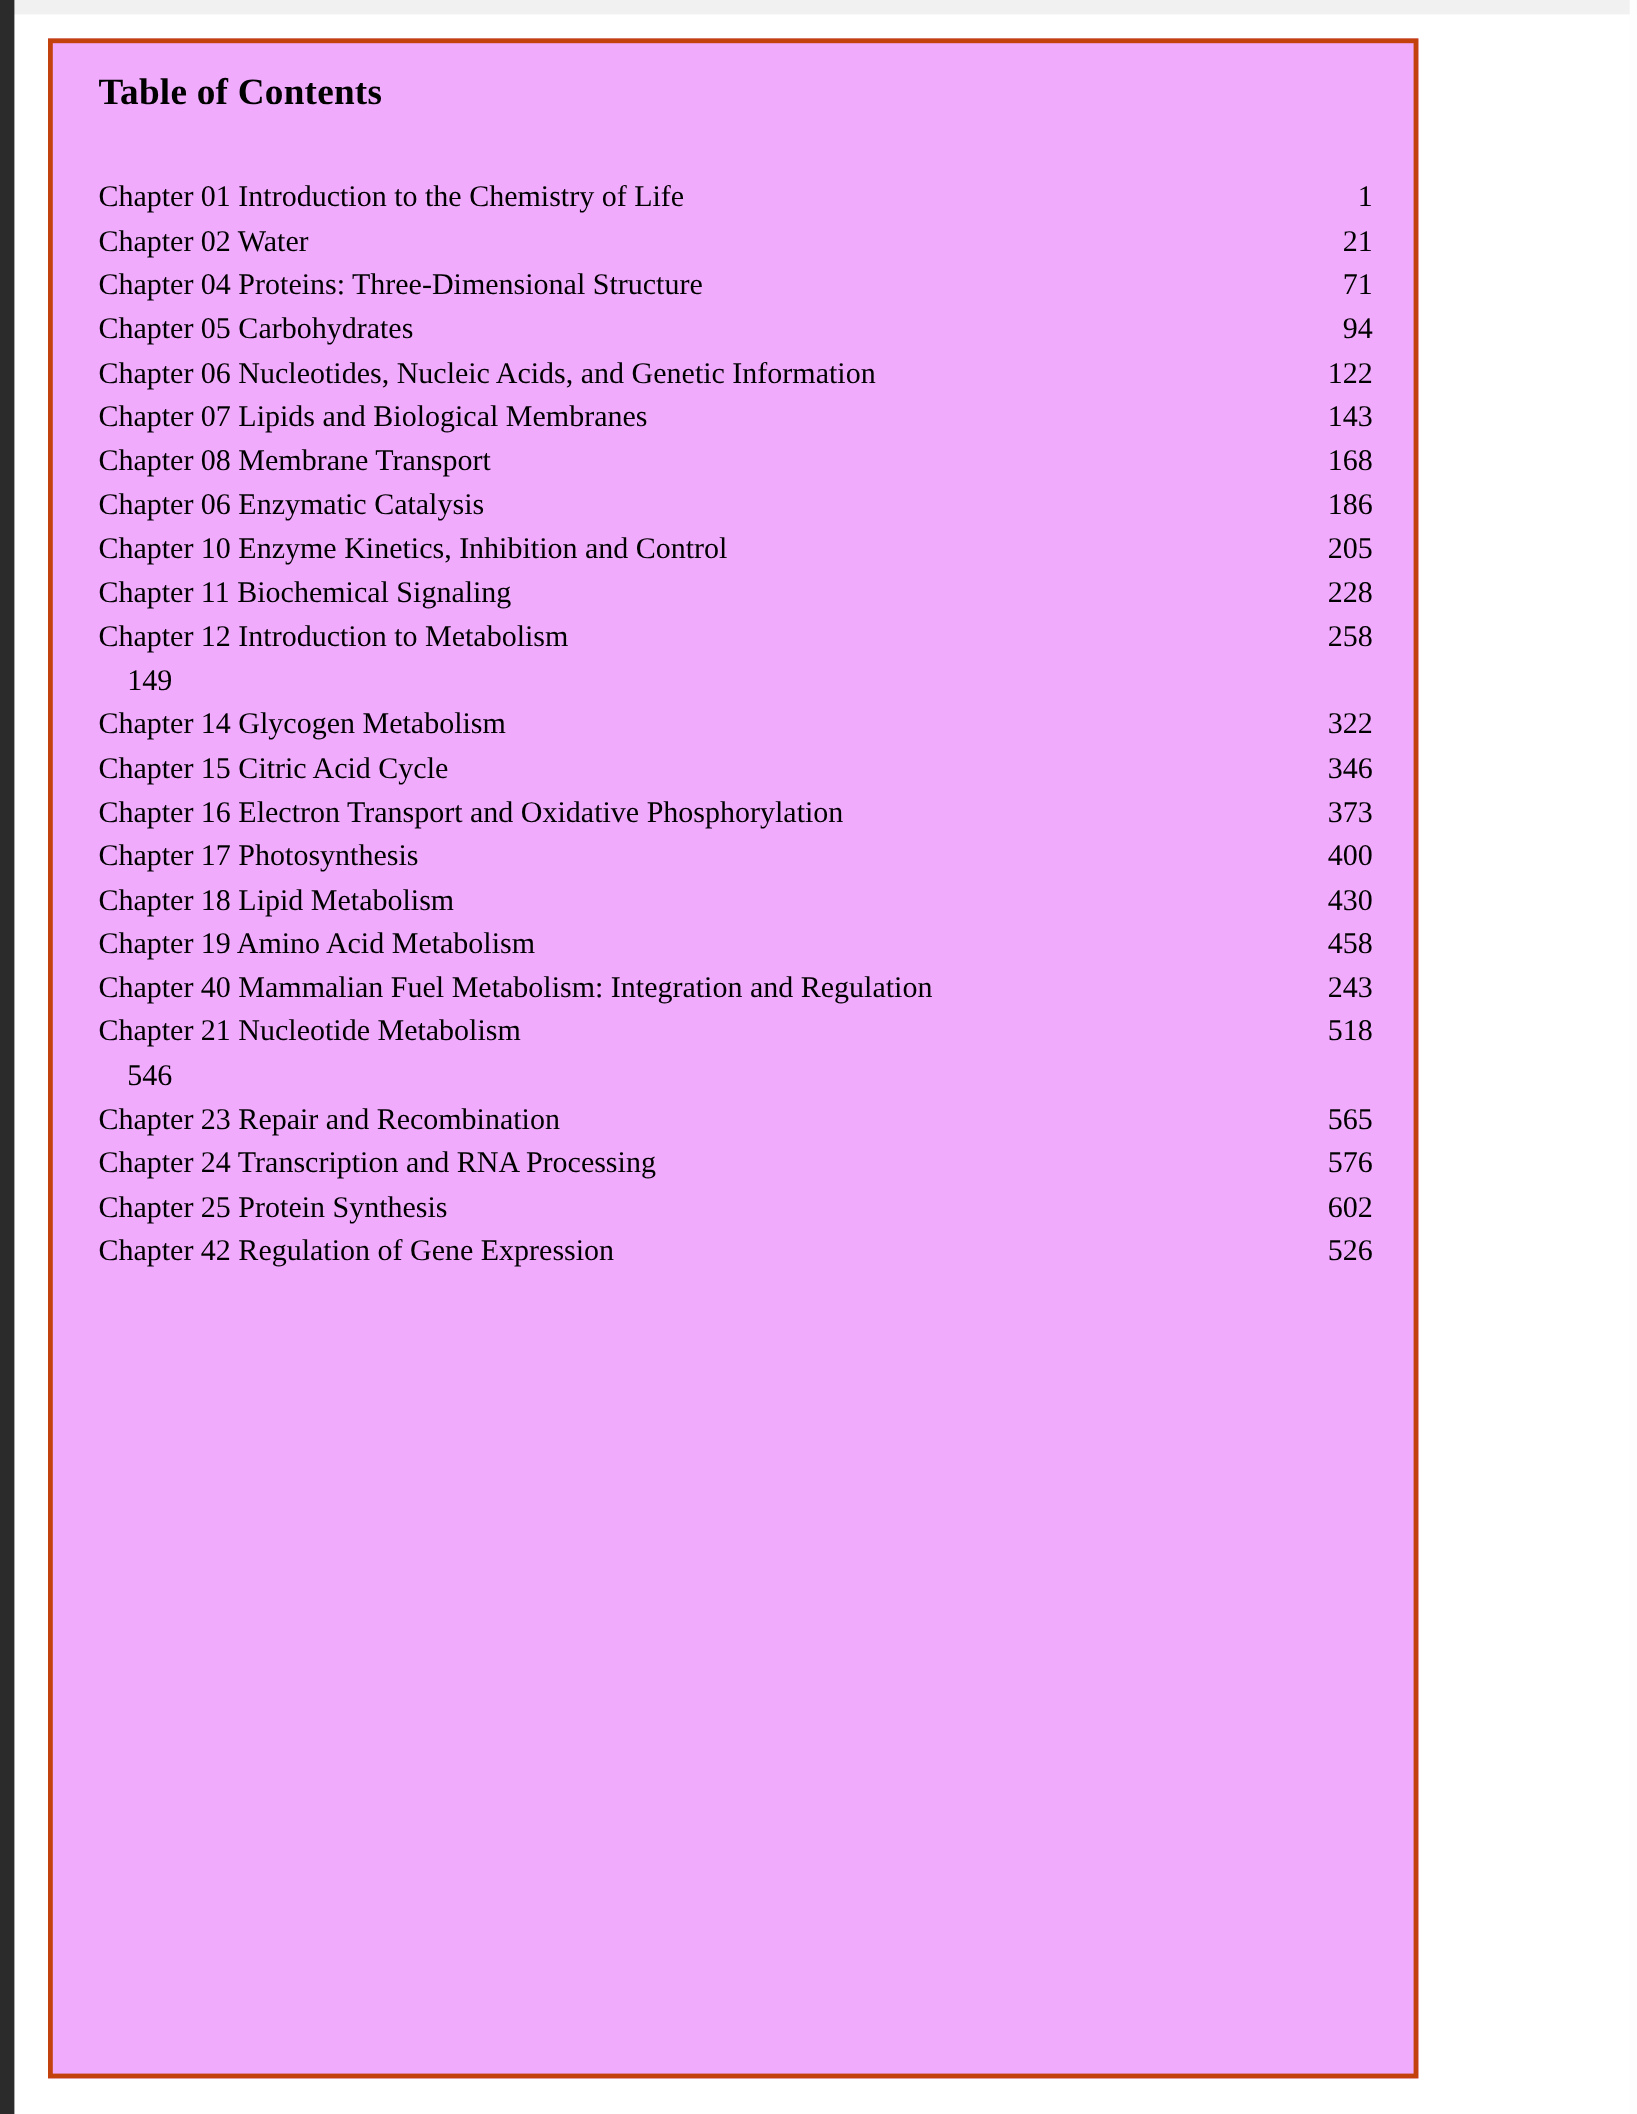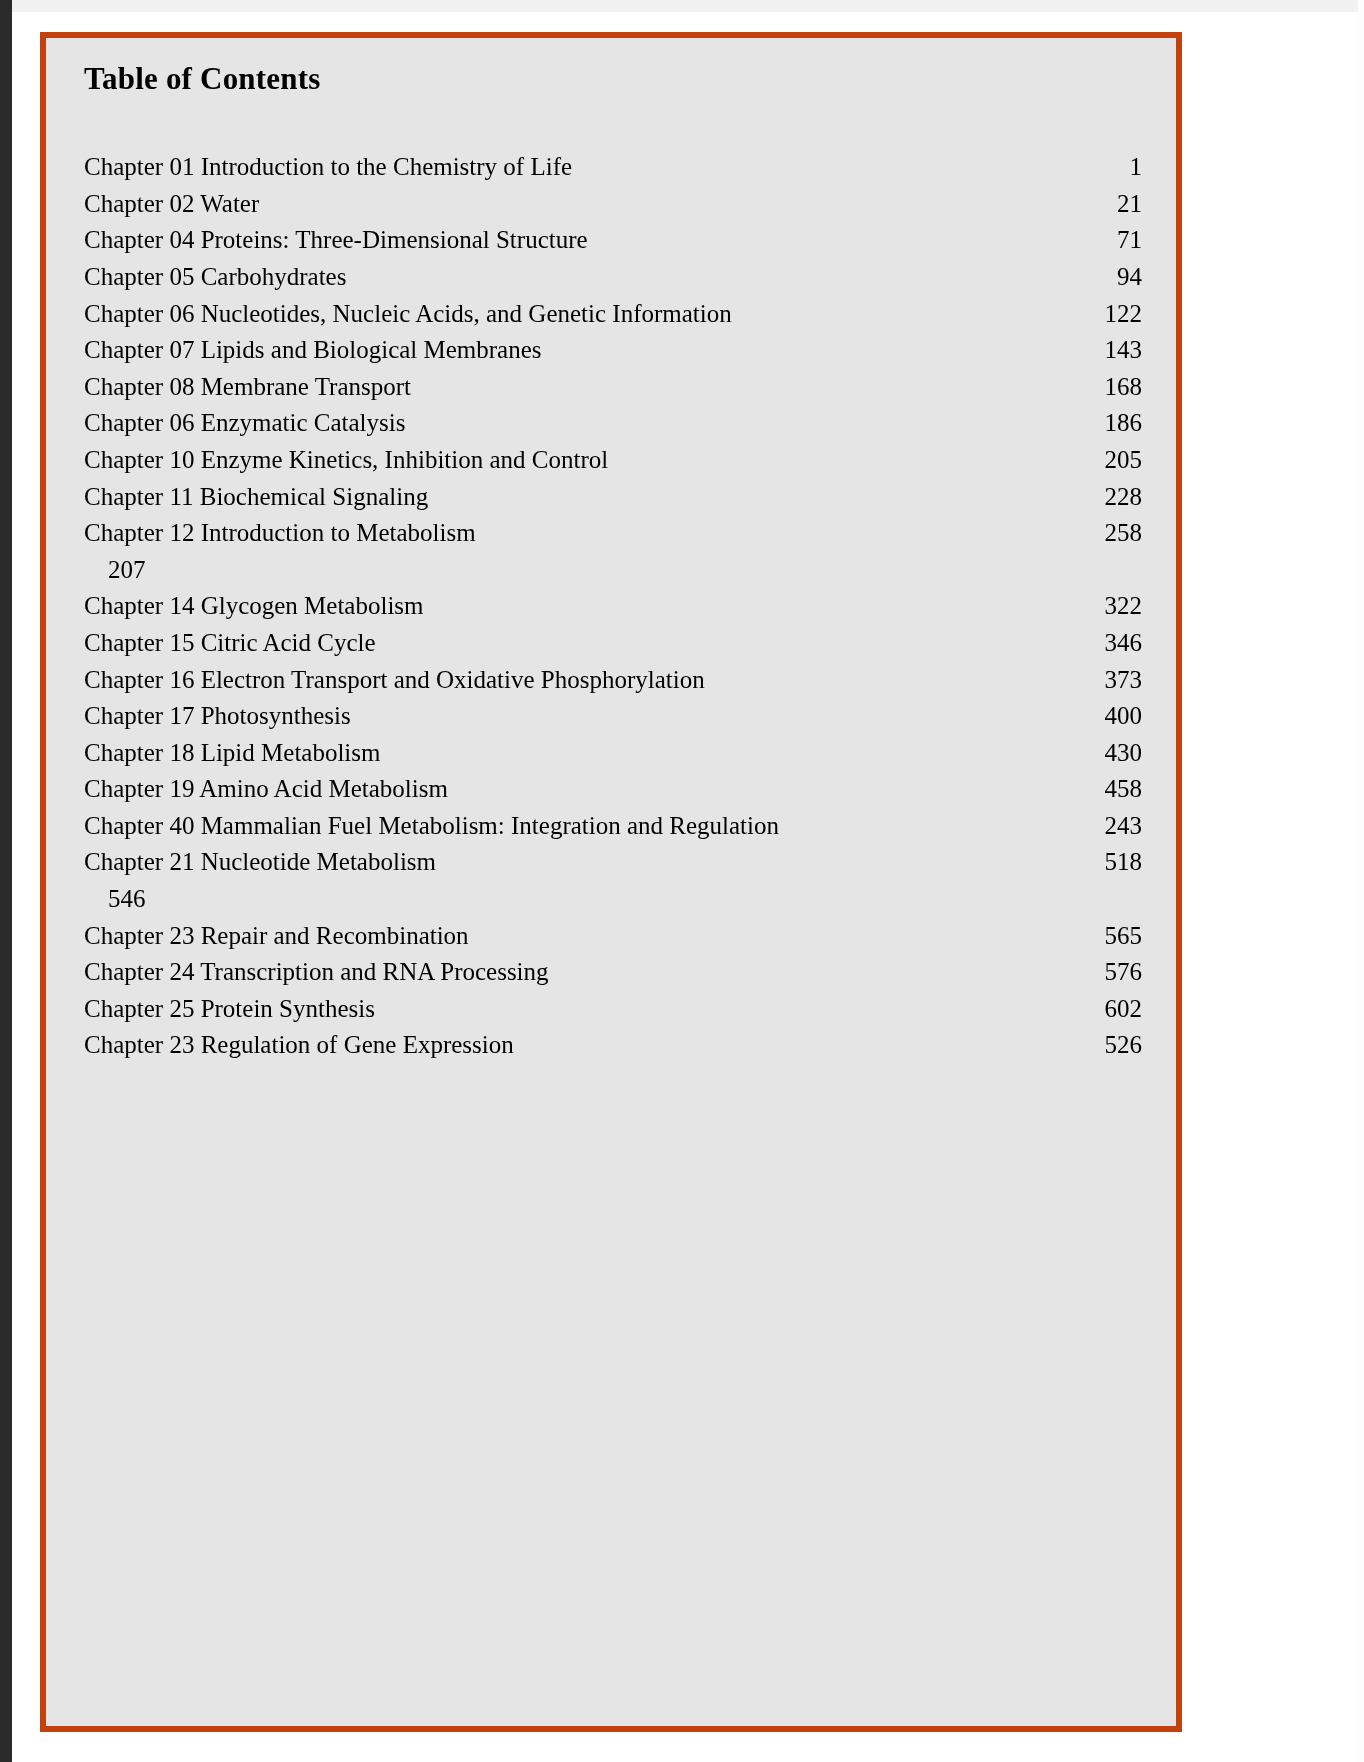--- a/index.html
+++ b/index.html
@@ -43,22 +43,22 @@
     background: #fdfdfd;
   }
 
   
   .page-frame {
     position: absolute;
     left: 40px;
     top: 32px;
     width: 1142px;
     height: 1700px;
-    background: #e5e5e5;
-    border: 6px solid #c2410c;
+    background: #f0abfc;
+    border: 4px solid #c2410c;
     box-sizing: border-box;
   }
 
   .page-inner {
     position: absolute;
     left: 38px;
     top: 22px;
     right: 34px;
   }
 
@@ -147,21 +147,21 @@
         </div>
         <div class="toc-row">
           <span class="toc-label">Chapter 11 Biochemical Signaling</span>
           <span class="toc-page">228</span>
         </div>
         <div class="toc-row">
           <span class="toc-label">Chapter 12 Introduction to Metabolism</span>
           <span class="toc-page">258</span>
         </div>
         <div class="toc-row">
-          <span class="toc-page">207</span>
+          <span class="toc-page">149</span>
         </div>
         <div class="toc-row">
           <span class="toc-label">Chapter 14 Glycogen Metabolism</span>
           <span class="toc-page">322</span>
         </div>
         <div class="toc-row">
           <span class="toc-label">Chapter 15 Citric Acid Cycle</span>
           <span class="toc-page">346</span>
         </div>
         <div class="toc-row">
@@ -197,19 +197,19 @@
         </div>
         <div class="toc-row">
           <span class="toc-label">Chapter 24 Transcription and RNA Processing</span>
           <span class="toc-page">576</span>
         </div>
         <div class="toc-row">
           <span class="toc-label">Chapter 25 Protein Synthesis</span>
           <span class="toc-page">602</span>
         </div>
         <div class="toc-row">
-          <span class="toc-label">Chapter 23 Regulation of Gene Expression</span>
+          <span class="toc-label">Chapter 42 Regulation of Gene Expression</span>
           <span class="toc-page">526</span>
         </div>
       </div>
 
   </div>
 </div>
 
 </body></html>

